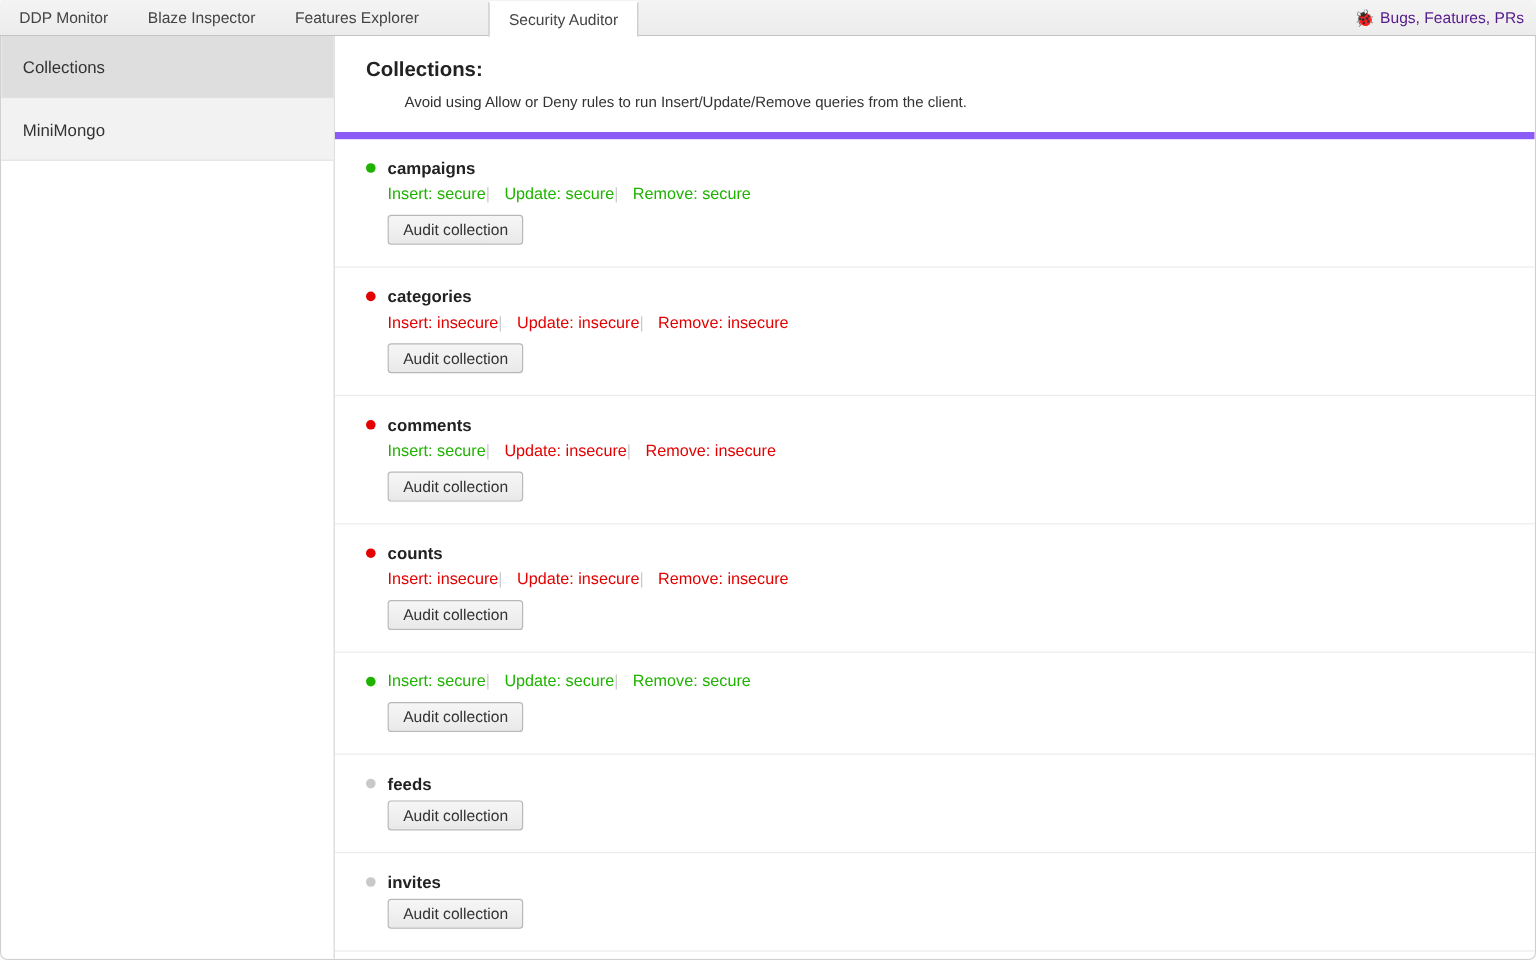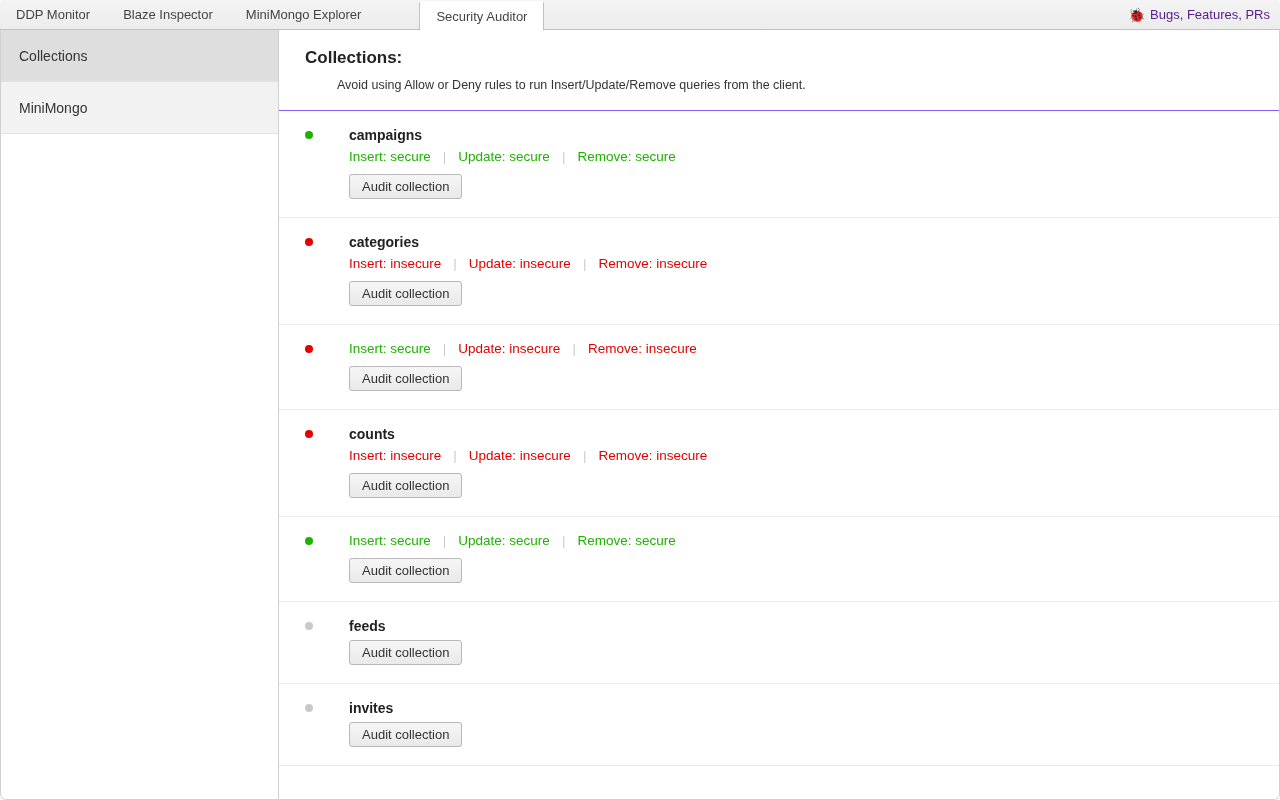--- a/index.html
+++ b/index.html
@@ -67,39 +67,39 @@
     padding: 0 18px;
     display: flex; align-items: center;
     font-size: 14px;
     color: #333;
     background: #f2f2f2;
     border-bottom: 1px solid #e3e3e3;
     cursor: pointer;
   }
   .sidebar-item.selected { background: #dedede; }
   .main { flex: 1; overflow-y: auto; background: #fff; }
-  .page-head { padding: 18px 26px 14px; border-bottom: 1px solid #8b5cf6; }
+  .page-head { padding: 18px 26px 14px; border-bottom: 6px solid #8b5cf6; }
   .page-title { font-size: 17px; font-weight: bold; margin-bottom: 10px; }
   .page-desc { font-size: 12.5px; color: #333; margin-bottom: 4px; margin-left: 32px; }
   .page-desc a { color: #551a8b; text-decoration: underline; }
   .collection {
     padding: 16px 26px 18px;
     border-bottom: 1px solid #ececec;
     display: flex;
-    gap: 34px;
+    gap: 8px;
   }
   .dot-col { width: 10px; padding-top: 4px; flex: 0 0 10px; }
   .dot { width: 8px; height: 8px; border-radius: 50%; }
   .dot.green { background: #1fb300; }
   .dot.red { background: #e40000; }
   .dot.gray { background: #c9c9c9; }
   .coll-body { flex: 1; }
   .coll-name { font-weight: bold; font-size: 14px; margin-bottom: 6px; }
   .status-line { display: flex; gap: 0; margin-bottom: 10px; font-size: 13.5px; }
-  .st { padding-right: 12px; }
+  .st { }
   .sep { color: #ccc; padding-right: 12px; }
   .secure { color: #1fb300; }
   .insecure { color: #e40000; }
   .audit-btn {
     display: inline-block;
     padding: 4px 12px;
     font-size: 13px;
     background: linear-gradient(#f6f6f6,#e9e9e9);
     border: 1px solid #b8b8b8;
     border-radius: 3px;
@@ -107,21 +107,21 @@
     cursor: pointer;
   }
 </style>
 </head>
 <body>
 
 <div class="topbar">
   <div class="tabs" id="tabs">
       <div class="tab">DDP Monitor</div>
       <div class="tab">Blaze Inspector</div>
-      <div class="tab">MiniMongo Explorer</div>
+      <div class="tab">Features Explorer</div>
       <div class="tab active">Security Auditor</div>
     </div>
   <div class="top-right">
     <span class="bug-icon">🐞</span>
     <span class="top-link">Bugs, Features, PRs</span>
   </div>
 </div>
 
 <div class="app">
   <div class="sidebar" id="sidebar">
@@ -155,21 +155,21 @@
               <span class="sep">|</span>
               <span class="st insecure">Update: insecure</span>
               <span class="sep">|</span>
               <span class="st insecure">Remove: insecure</span>
             </div><button class="audit-btn">Audit collection</button></div>
         </div>
         <div class="collection">
           <div class="dot-col">
             <div class="dot red"></div>
           </div>
-          <div class="coll-body"><div class="status-line">
+          <div class="coll-body"><div class="coll-name">comments</div><div class="status-line">
               <span class="st secure">Insert: secure</span>
               <span class="sep">|</span>
               <span class="st insecure">Update: insecure</span>
               <span class="sep">|</span>
               <span class="st insecure">Remove: insecure</span>
             </div><button class="audit-btn">Audit collection</button></div>
         </div>
         <div class="collection">
           <div class="dot-col">
             <div class="dot red"></div>

